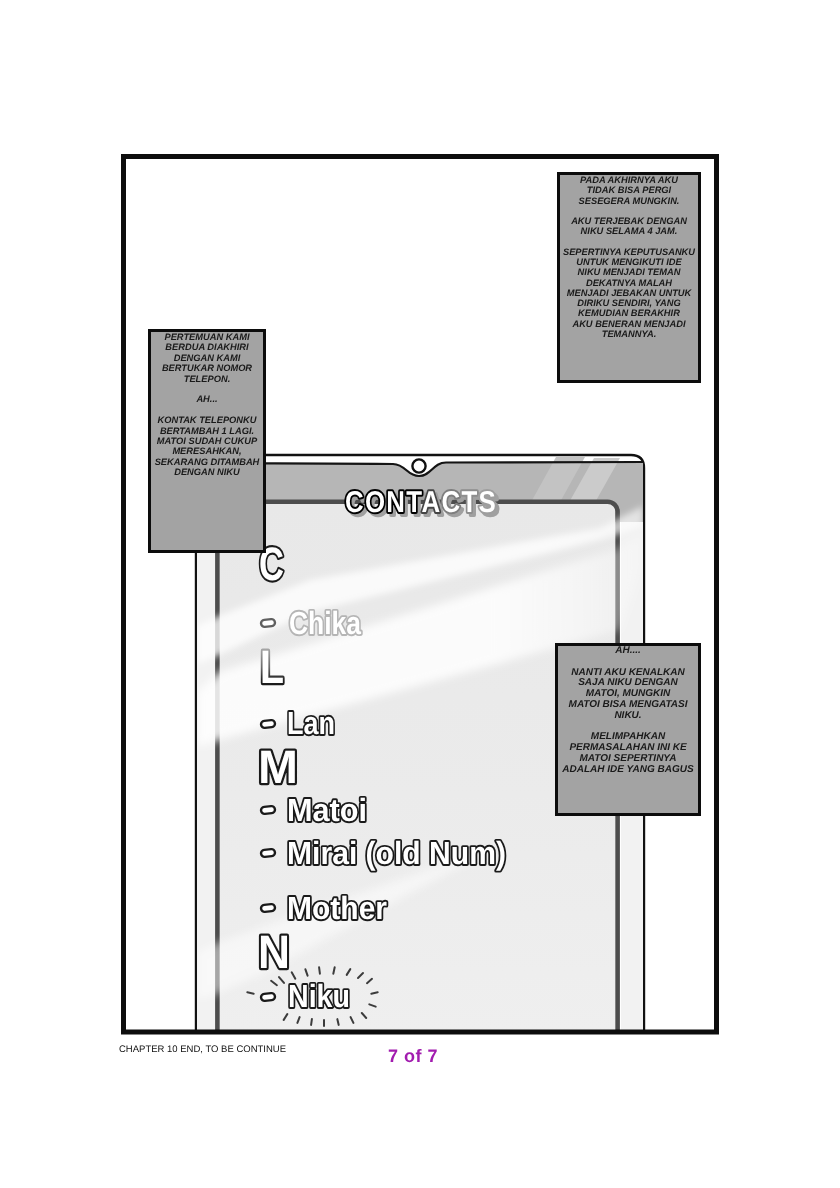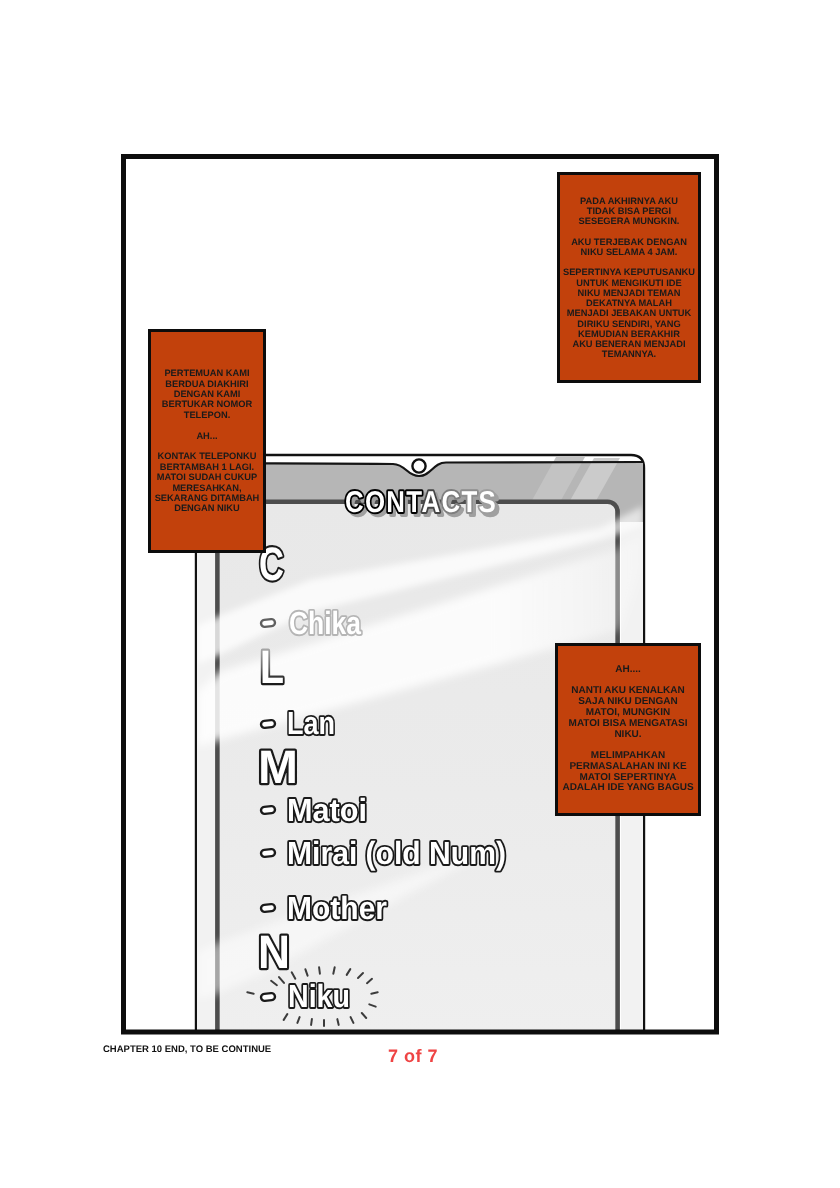--- a/index.html
+++ b/index.html
@@ -1,20 +1,20 @@
 <!DOCTYPE html>
 <html><head>
 <meta charset="utf-8">
 <style>
   html,body{margin:0;padding:0;}
   body{width:840px;height:1188px;background:#ffffff;position:relative;overflow:hidden;
        font-family:"Liberation Sans",sans-serif;text-rendering:geometricPrecision;-webkit-font-smoothing:antialiased;}
-  .cap{position:absolute;background:#c2410c;border:3px solid #0c0c0c;box-sizing:border-box;
-       display:flex;align-items:center;justify-content:center;text-align:center;
-       font-weight:bold;color:#1a1a1a;}
+  .cap{position:absolute;background:#a3a3a3;border:3px solid #0c0c0c;box-sizing:border-box;
+       display:flex;align-items:flex-start;justify-content:center;text-align:center;
+       font-weight:bold;color:#1a1a1a;font-style:italic;}
   .cap p{margin:0;opacity:0.999;}
 </style>
 </head>
 <body>
 <div style="width:840px;height:1188px;opacity:0.999;position:relative;">
 
 <svg width="840" height="1188" viewBox="0 0 840 1188" style="position:absolute;left:0;top:0;text-rendering:geometricPrecision;" font-family="Liberation Sans, sans-serif">
   <defs>
     <clipPath id="panelClip">
           <rect x="127" y="159" width="588" height="873"></rect>
@@ -153,16 +153,16 @@
 </div>
 
 <div class="cap" style="left:148px;top:329px;width:118px;height:224px;font-size:9.3px;line-height:10.4px;">
 <p>PERTEMUAN KAMI<br>BERDUA DIAKHIRI<br>DENGAN KAMI<br>BERTUKAR NOMOR<br>TELEPON.<br><br>AH...<br><br>KONTAK TELEPONKU<br>BERTAMBAH 1 LAGI.<br>MATOI SUDAH CUKUP<br>MERESAHKAN,<br>SEKARANG DITAMBAH<br>DENGAN NIKU</p>
 </div>
 
 <div class="cap" style="left:555px;top:643px;width:146px;height:173px;font-size:10px;line-height:10.8px;">
 <p>AH....<br><br>NANTI AKU KENALKAN<br>SAJA NIKU DENGAN<br>MATOI, MUNGKIN<br>MATOI BISA MENGATASI<br>NIKU.<br><br>MELIMPAHKAN<br>PERMASALAHAN INI KE<br>MATOI SEPERTINYA<br>ADALAH IDE YANG BAGUS</p>
 </div>
 
-<div style="opacity:0.999;position:absolute;left:103px;top:1044px;font-size:9.5px;font-weight:bold;letter-spacing:0px;color:#111;">CHAPTER 10 END, TO BE CONTINUE</div>
+<div style="opacity:0.999;position:absolute;left:119px;top:1044px;font-size:9.5px;font-weight:normal;letter-spacing:0px;color:#111;">CHAPTER 10 END, TO BE CONTINUE</div>
 
-<div style="opacity:0.999;position:absolute;left:388px;top:1046px;font-size:18px;font-weight:bold;letter-spacing:0.5px;color:#ef4444;">7 of 7</div>
+<div style="opacity:0.999;position:absolute;left:388px;top:1046px;font-size:18px;font-weight:bold;letter-spacing:0.5px;color:#a21caf;">7 of 7</div>
 </div>
 
 </body></html>

